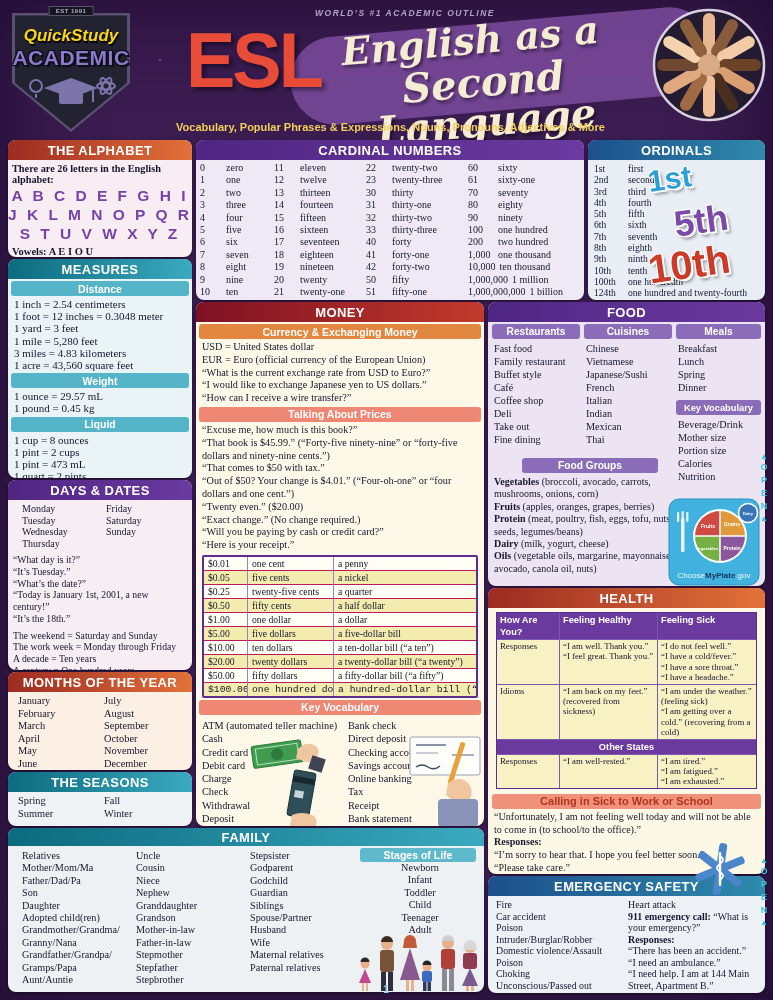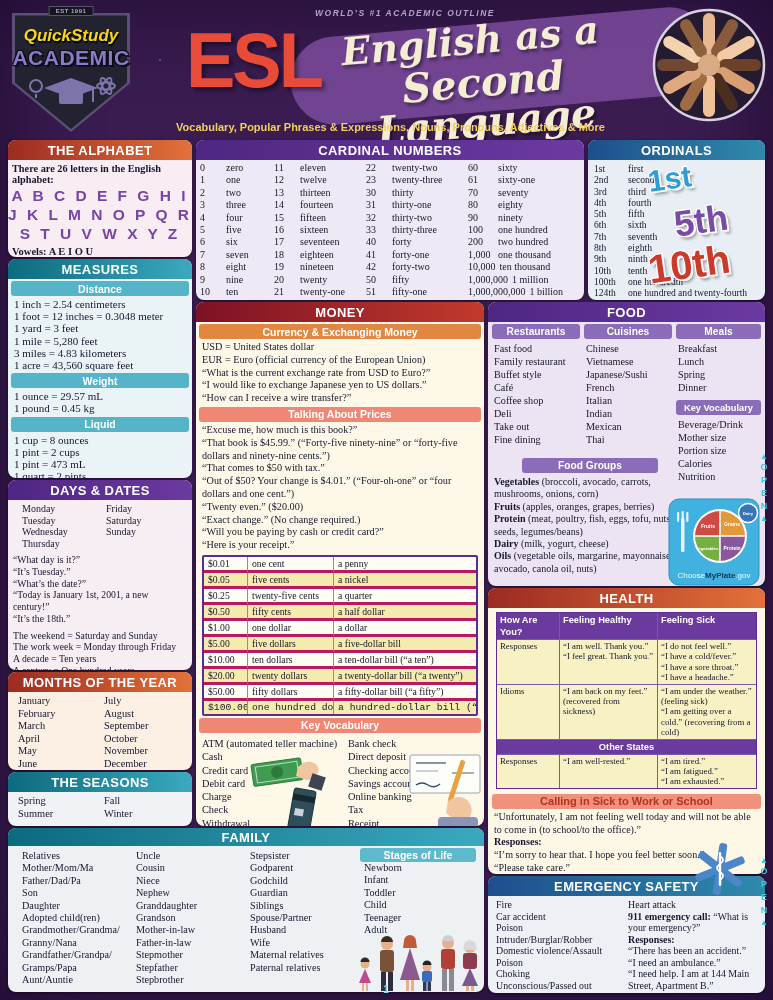--- a/index.html
+++ b/index.html
@@ -87,21 +87,21 @@
   .ord-10 { left:60px; top:102px; font-size:40px; color:#cc3a28; }
   
   .measures { left:8px; top:259px; width:184px; height:219px; background:#eaf4f7; }
   .m-item { font-size:11px; line-height:12.2px; padding-left:6px; }
   
   .money { left:196px; top:302px; width:288px; height:524px; background:#fdf8e8; }
   .mo-line { font-size:10.2px; line-height:12.8px; padding:0 6px; }
   .denoms { margin:3px 6px 2px; border:2px solid #5c2d91; border-radius:2px; background:#fffef5; }
   .denom-row { display:grid; grid-template-columns:44px 86px 1fr; font-size:9.7px; line-height:13px; }
   .denom-row:nth-child(even) { background:#f3ecae; }
-  .denom-row .cell { padding:0 4px; border-right:1px solid #9585bb; border-bottom:3px solid #be185d; overflow:hidden; white-space:nowrap; }
+  .denom-row .cell { padding:0 4px; border-right:1px solid #9585bb; border-bottom:1px solid #be185d; overflow:hidden; white-space:nowrap; }
   .denom-row .cell:last-child { border-right:none; }
   .denom-row:last-child .cell { border-bottom:none;font-family:Liberation Mono, monospace; }
   .kv-wrap { position:relative; height:126px; }
   .kv-left  { position:absolute; left:6px; top:2px; width:150px; }
   .kv-right { position:absolute; left:152px; top:2px; width:132px; }
   .kv-item { font-size:10.3px; line-height:13.3px; white-space:nowrap; }
   .ill { position:absolute; }
   
   .food { left:488px; top:302px; width:277px; height:284px; background:#ece4f2; }
   .food-cols { position:relative; height:262px; }
@@ -147,21 +147,21 @@
   .em-wrap { display:flex; padding:3px 0 0 8px; }
   .em-left { width:132px; } .em-right { width:130px; }
   .em-item { font-size:9.9px; line-height:11.5px; }
   .em-item b { font-weight:700; }
   
   .family { left:8px; top:828px; width:476px; height:164px; background:#eef1f4; }
   .hdr-fam { height:18px; font-size:13px; }
   .fam-wrap { position:relative; height:146px; }
   .fam-col { position:absolute; top:4px; font-size:10.2px; line-height:12.4px; }
   .fc1 { left:14px; width:112px; } .fc2 { left:128px; width:112px; } .fc3 { left:242px; width:108px; }
-  .stages { position:absolute; left:352px; top:2px; width:116px; }
+  .stages { position:absolute; left:352px; top:2px; width:116px;text-align:center; }
   .stages-bar { height:14px; border-radius:3px; background:#5fb9cc; display:flex; align-items:center; justify-content:center;
     font:700 10.5px "Liberation Sans", sans-serif; color:#fff; }
   .stage-item { font-size:10.2px; line-height:12.4px; padding-left:4px; }
   .fam-illus { position:absolute; left:348px; top:82px; }
   
   .page-num { position:absolute; left:378px; top:984px; width:16px; text-align:center;
     font:700 10px "Liberation Sans", sans-serif; color:#8fd0e8; }
   .open-tab { position:absolute; left:757px; width:14px; display:flex; flex-direction:column; align-items:center;
     color:#3fc6dc; font:700 9px "Liberation Sans", sans-serif; }
   .open-tab .vtext { writing-mode:vertical-lr; text-orientation:upright; letter-spacing:3px; }

